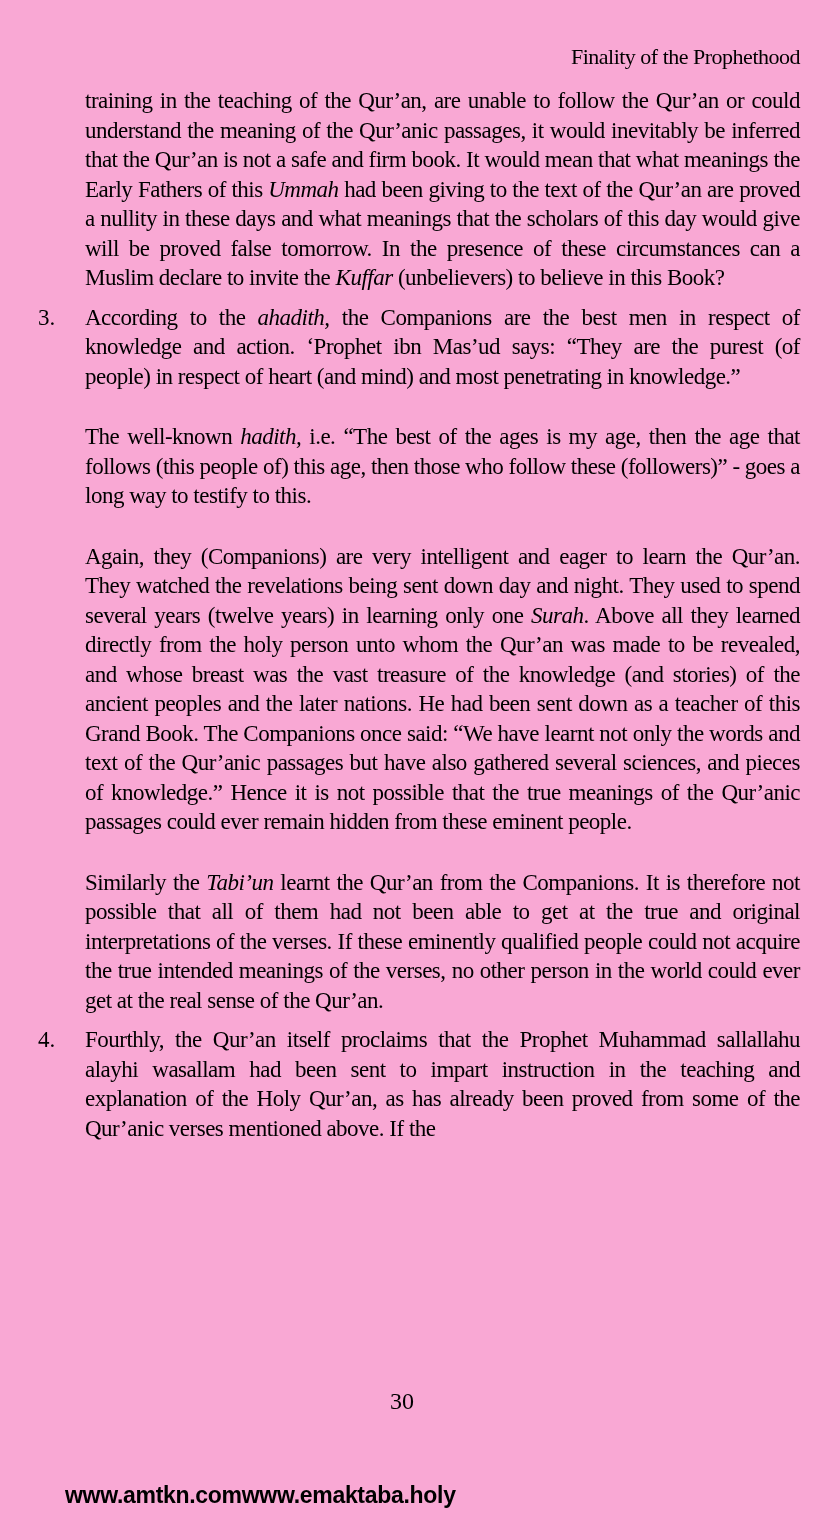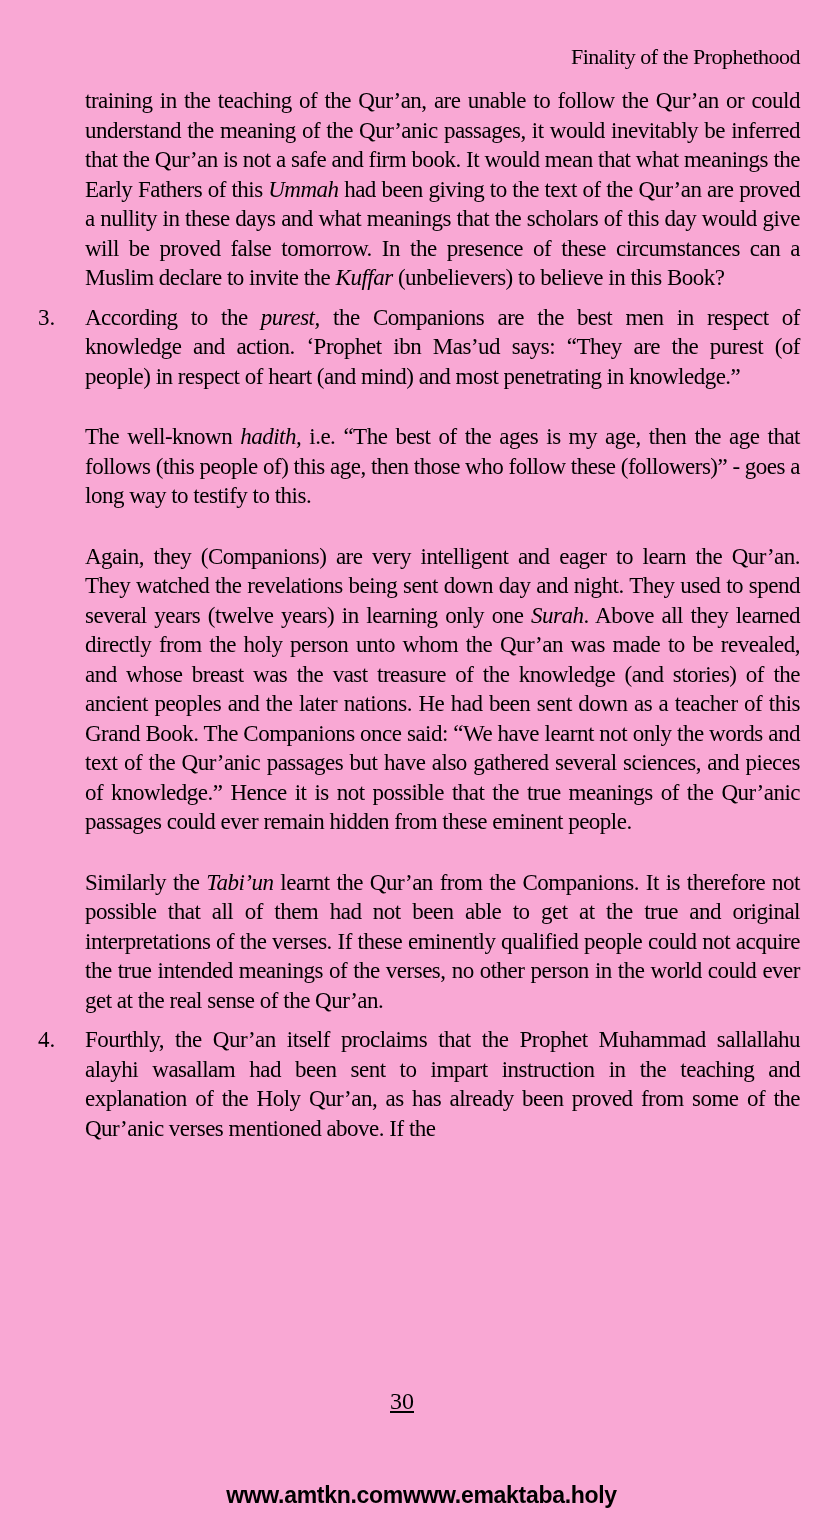--- a/index.html
+++ b/index.html
@@ -44,50 +44,49 @@
     line-height: 29.5px;
   }
   em { }
   .page-number {
     position: absolute;
     top: 1388px;
     left: 0;
     width: 804px;
     text-align: center;
     font-size: 24px;
-    text-decoration: underline;
   }
   .page-footer {
     position: absolute;
     top: 1482px;
     left: 65px;
     right: 62px;
     display: flex;
-    justify-content: center;
+    justify-content: flex-start;
     align-items: baseline;
     font-family: "Liberation Sans", sans-serif;
     font-weight: bold;
     font-size: 23px;
     letter-spacing: -0.3px;
   }
 </style>
 </head>
 <body>
 
 <div class="page">
 
   <div class="page-header">Finality of the Prophethood</div>
 
   <div class="document-body">
       <div class="block">
         <p><span>training in the teaching of the Qur’an, are unable to follow the Qur’an or could understand the meaning of the Qur’anic passages, it would inevitably be inferred that the Qur’an is not a safe and firm book. It would mean that what meanings the Early Fathers of this </span><em>Ummah</em><span> had been giving to the text of the Qur’an are proved a nullity in these days and what meanings that the scholars of this day would give will be proved false tomorrow. In the presence of these circumstances can a Muslim declare to invite the </span><em>Kuffar</em><span> (unbelievers) to believe in this Book?</span></p>
       </div>
       <div class="list-item">
         <span class="item-number">3.</span>
-        <p><span>According to the </span><em>purest,</em><span> the Companions are the best men in respect of knowledge and action. ‘Prophet ibn Mas’ud says: “They are the purest (of people) in respect of heart (and mind) and most penetrating in knowledge.”</span></p>
+        <p><span>According to the </span><em>ahadith,</em><span> the Companions are the best men in respect of knowledge and action. ‘Prophet ibn Mas’ud says: “They are the purest (of people) in respect of heart (and mind) and most penetrating in knowledge.”</span></p>
         <p><span>The well-known </span><em>hadith,</em><span> i.e. “The best of the ages is my age, then the age that follows (this people of) this age, then those who follow these (followers)” - goes a long way to testify to this.</span></p>
         <p><span>Again, they (Companions) are very intelligent and eager to learn the Qur’an. They watched the revelations being sent down day and night. They used to spend several years (twelve years) in learning only one </span><em>Surah</em><span>. Above all they learned directly from the holy person unto whom the Qur’an was made to be revealed, and whose breast was the vast treasure of the knowledge (and stories) of the ancient peoples and the later nations. He had been sent down as a teacher of this Grand Book. The Companions once said: “We have learnt not only the words and text of the Qur’anic passages but have also gathered several sciences, and pieces of knowledge.” Hence it is not possible that the true meanings of the Qur’anic passages could ever remain hidden from these eminent people.</span></p>
         <p><span>Similarly the </span><em>Tabi’un</em><span> learnt the Qur’an from the Companions. It is therefore not possible that all of them had not been able to get at the true and original interpretations of the verses. If these eminently qualified people could not acquire the true intended meanings of the verses, no other person in the world could ever get at the real sense of the Qur’an.</span></p>
       </div>
       <div class="list-item">
         <span class="item-number">4.</span>
         <p><span>Fourthly, the Qur’an itself proclaims that the Prophet Muhammad sallallahu alayhi wasallam had been sent to impart instruction in the teaching and explanation of the Holy Qur’an, as has already been proved from some of the Qur’anic verses mentioned above. If the</span></p>
       </div>
     </div>
 

